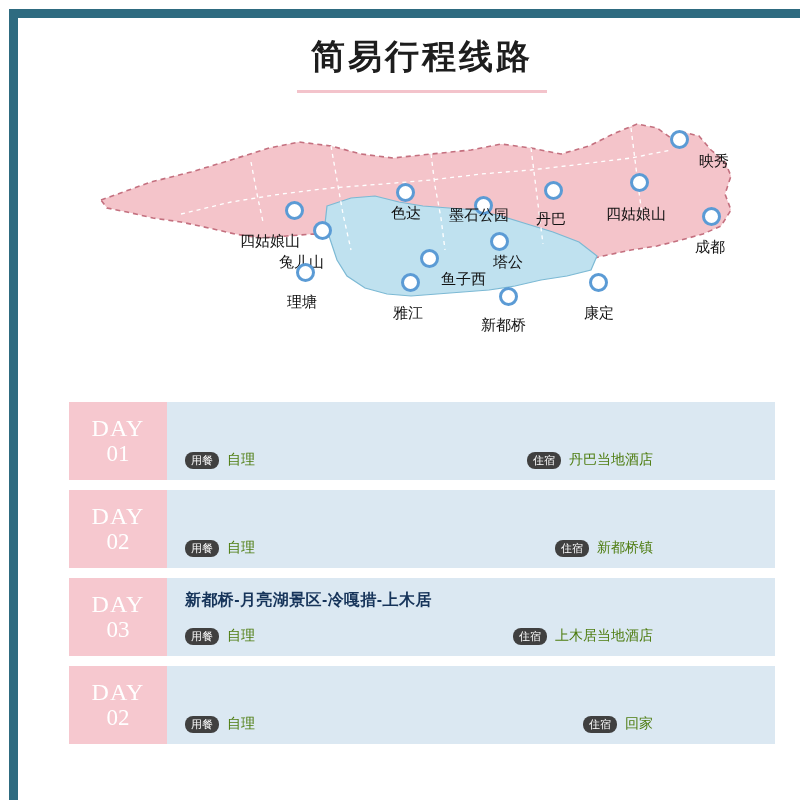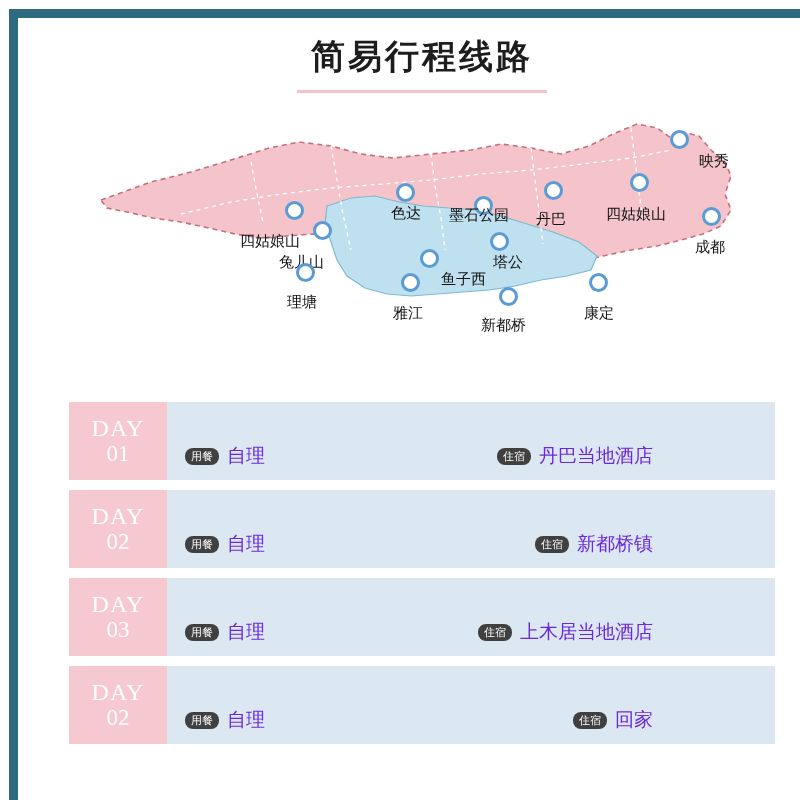--- a/index.html
+++ b/index.html
@@ -151,22 +151,22 @@
   .tag {
     display: inline-block;
     background: #404040;
     color: #ffffff;
     font-size: 11px;
     padding: 2px 6px;
     border-radius: 8px;
     line-height: 13px;
   }
   .tag-val {
-    font-size: 19px;
-    color: #6d28d9;
+    font-size: 14px;
+    color: #4d7c0f;
     margin-left: 8px;
   }
   .meta-left { display: flex; align-items: center; }
   .meta-right { display: flex; align-items: center; margin-left: auto; margin-right: 108px; }
 </style>
 </head>
 <body>
 
 <div id="page">
   <div class="frame-outer"></div>
@@ -272,20 +272,21 @@
               </div>
             </div>
           </div>
         </div>
         <div class="day-row">
           <div class="day-badge">
             <div class="dw">DAY</div>
             <div class="dn">03</div>
           </div>
           <div class="day-body">
+            <div class="route-text">新都桥-月亮湖景区-冷嘎措-上木居</div>
             <div class="meta-row">
               <div class="meta-left">
                 <span class="tag">用餐</span>
                 <span class="tag-val">自理</span>
               </div>
               <div class="meta-right">
                 <span class="tag">住宿</span>
                 <span class="tag-val">上木居当地酒店</span>
               </div>
             </div>

